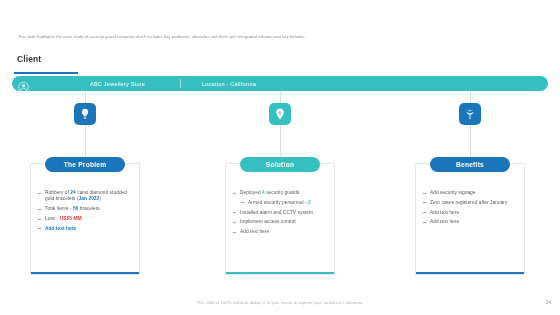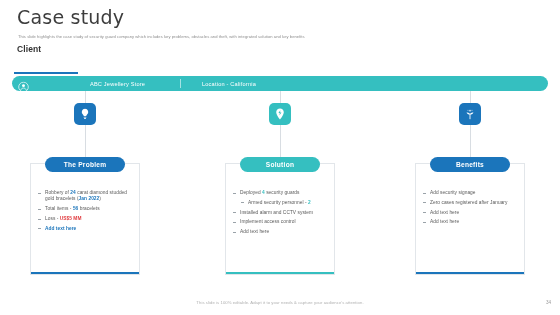--- a/index.html
+++ b/index.html
@@ -38,21 +38,21 @@
     font-size: 4.1px;
     line-height: 6px;
     color: #8d8d8d;
     letter-spacing: 0.06px;
   }
 
   
   .client-label {
     position: absolute;
     left: 17px;
-    top: 44px;
+    top: 54px;
     font-size: 8.5px;
     font-weight: bold;
     color: #333333;
     letter-spacing: 0.1px;
   }
   .client-rule {
     position: absolute;
     left: 14px;
     top: 72px;
     width: 64px;
@@ -193,21 +193,20 @@
     top: 300px;
     font-size: 4.6px;
     color: #9a9a9a;
   }
 </style>
 </head>
 <body>
 
 <div id="slide">
 
-  <div class="title">Case study</div>
   <div class="subtitle">This slide highlights the case study of security guard company which includes key problems, obstacles and theft, with integrated solution and key benefits</div>
 
   <div class="client-label">Client</div>
   <div class="client-rule"></div>
 
   <div class="infobar">
     <span class="infobar-icon">
       <svg viewBox="0 0 16 16" width="11" height="11">
         <circle cx="8" cy="8" r="7" fill="none" stroke="#ffffff" stroke-width="1"></circle>
         <circle cx="8" cy="6" r="2.1" fill="#ffffff"></circle>

